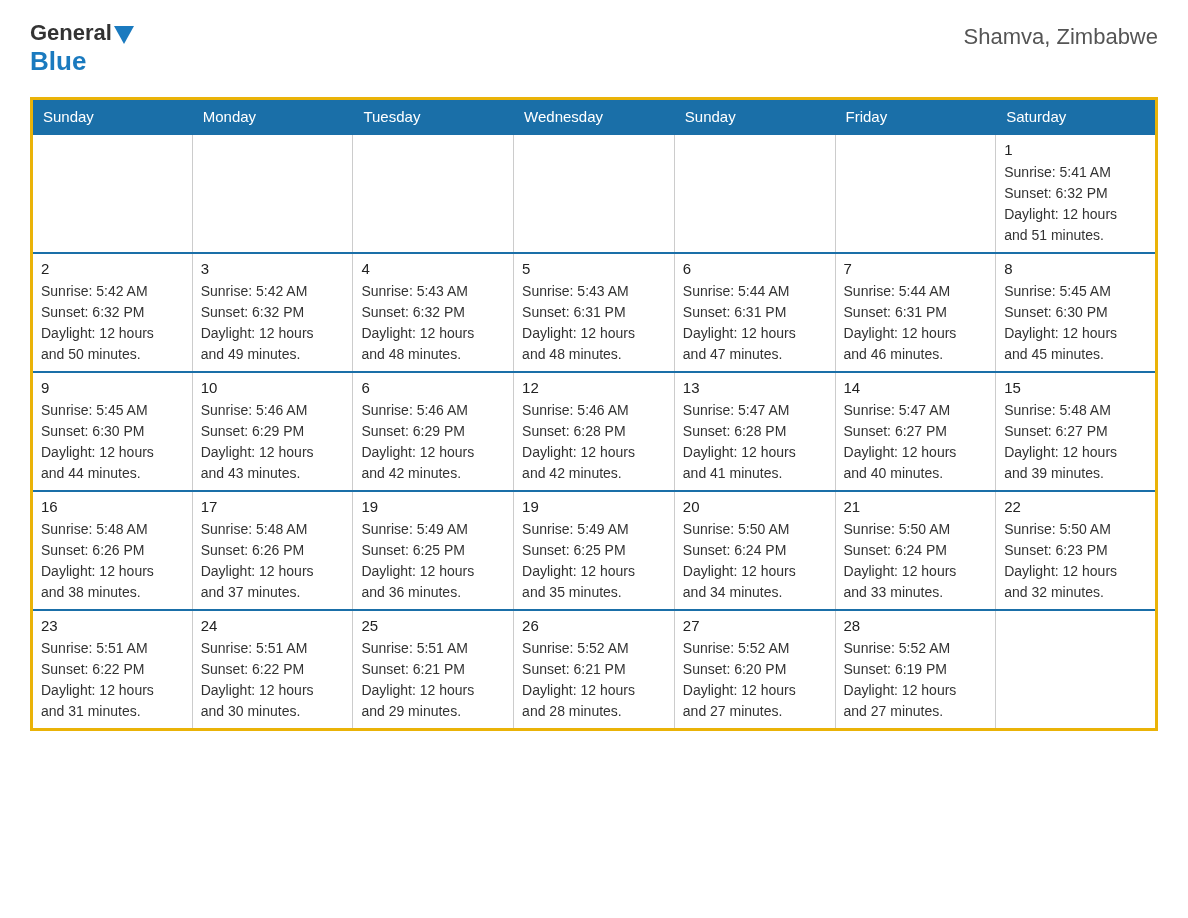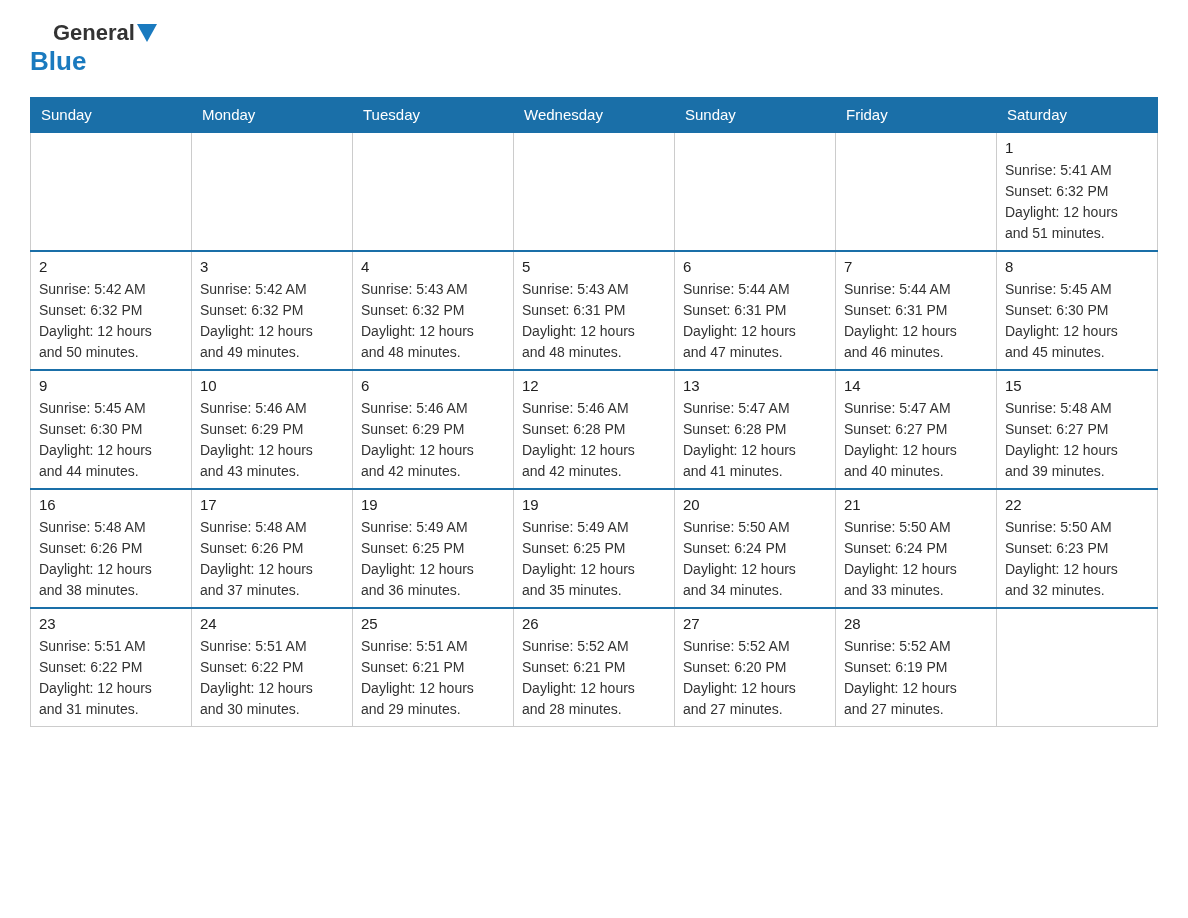--- a/index.html
+++ b/index.html
@@ -27,38 +27,38 @@
     }
     .logo-text-blue {
       font-size: 26px;
       font-weight: bold;
       color: #1a7abf;
     }
     .logo-wrap {
       display: flex;
       flex-direction: column;
     }
-    .logo-row1 { display: flex; align-items: center; margin-left: 23px; }
+    .logo-row1 { display: flex; align-items: flex-end; }
     .logo-row2 { display: flex; align-items: center; }
     .title-area { text-align: right; }
     .month-title {
       font-size: 52px;
       font-weight: bold;
       color: #222;
       line-height: 1.1;
     }
     .location {
       font-size: 22px;
       color: #555;
       margin-top: 4px;
     }
     .calendar {
       width: 100%;
       border-collapse: collapse;
-      border: 1px solid #eab308;
+      border: 3px solid #eab308;
     }
     .calendar th {
       background: #1a6fa8;
       color: #fff;
       font-size: 15px;
       font-weight: normal;
       padding: 8px 10px;
       text-align: left;
       border: 1px solid #1a6fa8;
     }
@@ -103,20 +103,21 @@
         <svg width="20" height="20" viewBox="0 0 20 20" style="margin-left:2px;margin-top:2px;">
           <polygon points="0,0 20,0 10,18" fill="#1a7abf"></polygon>
         </svg>
       </div>
       <div class="logo-row2">
         <span class="logo-text-blue">Blue</span>
       </div>
     </div>
   </div>
   <div class="title-area">
+    <div class="location">Shamva, Zimbabwe</div>
   </div>
 </div>
 
 <table class="calendar">
   <thead>
     <tr>
     <th>Sunday</th>
         <th>Monday</th>
         <th>Tuesday</th>
         <th>Wednesday</th>

